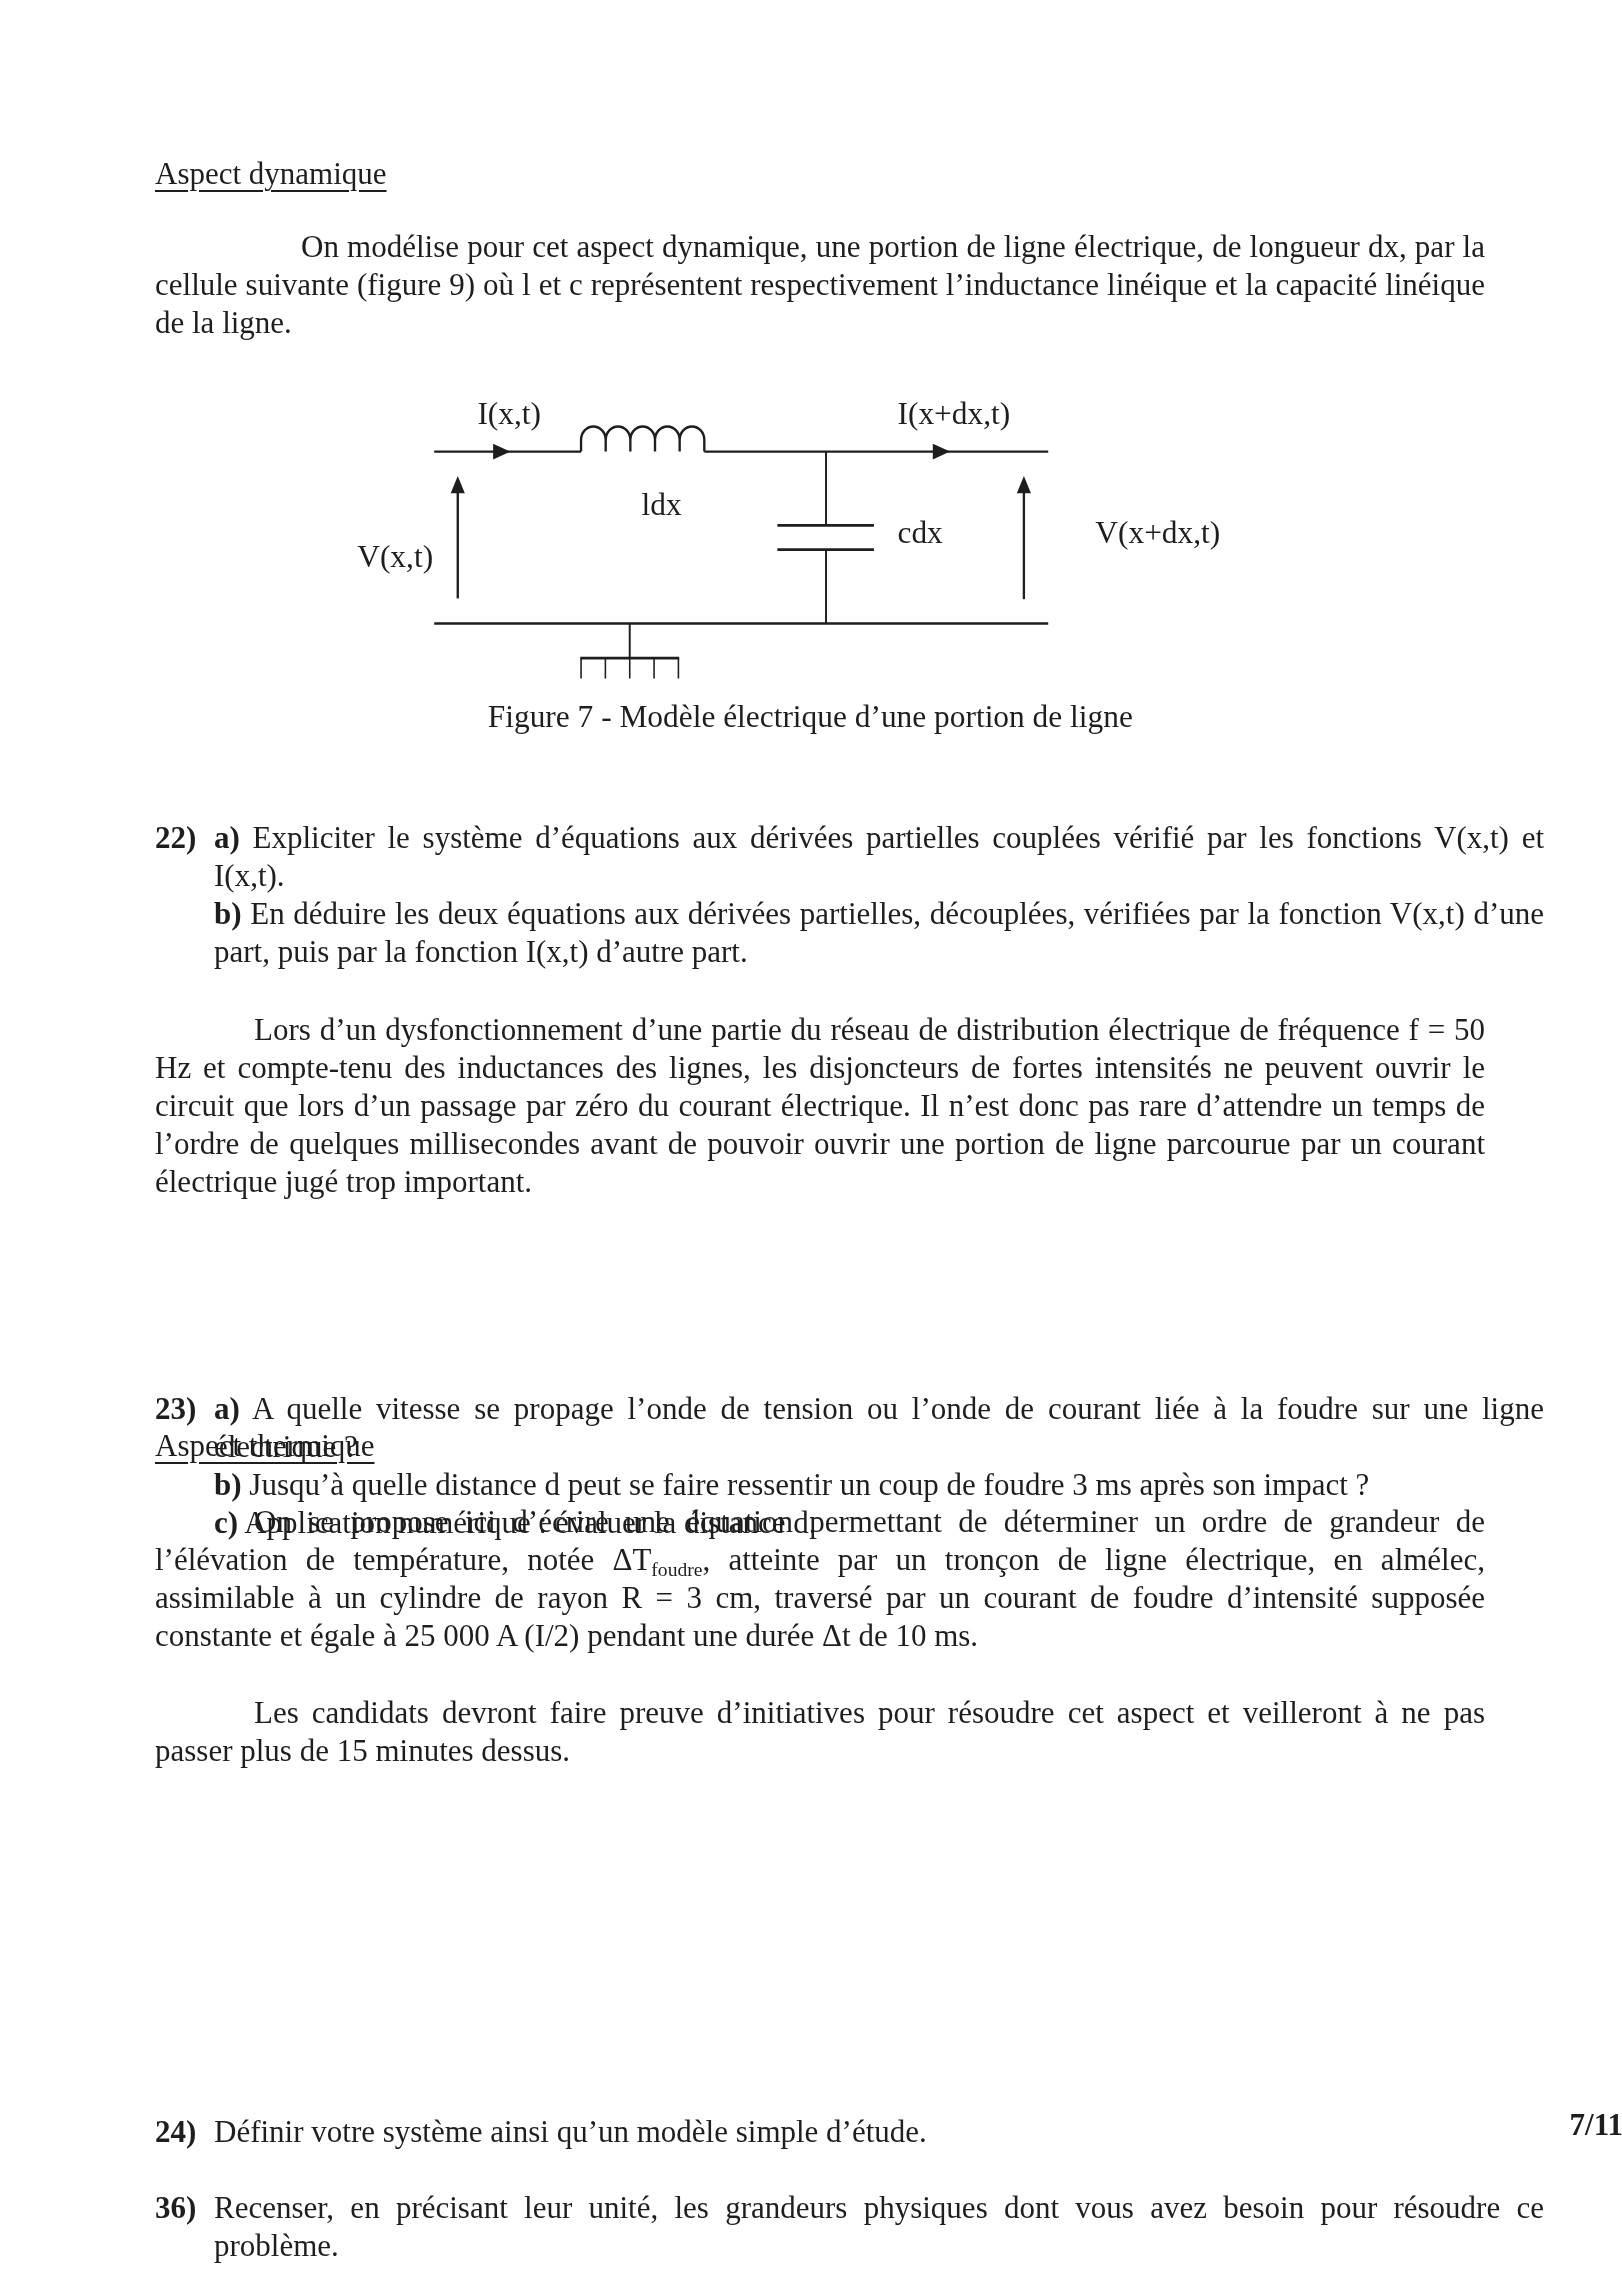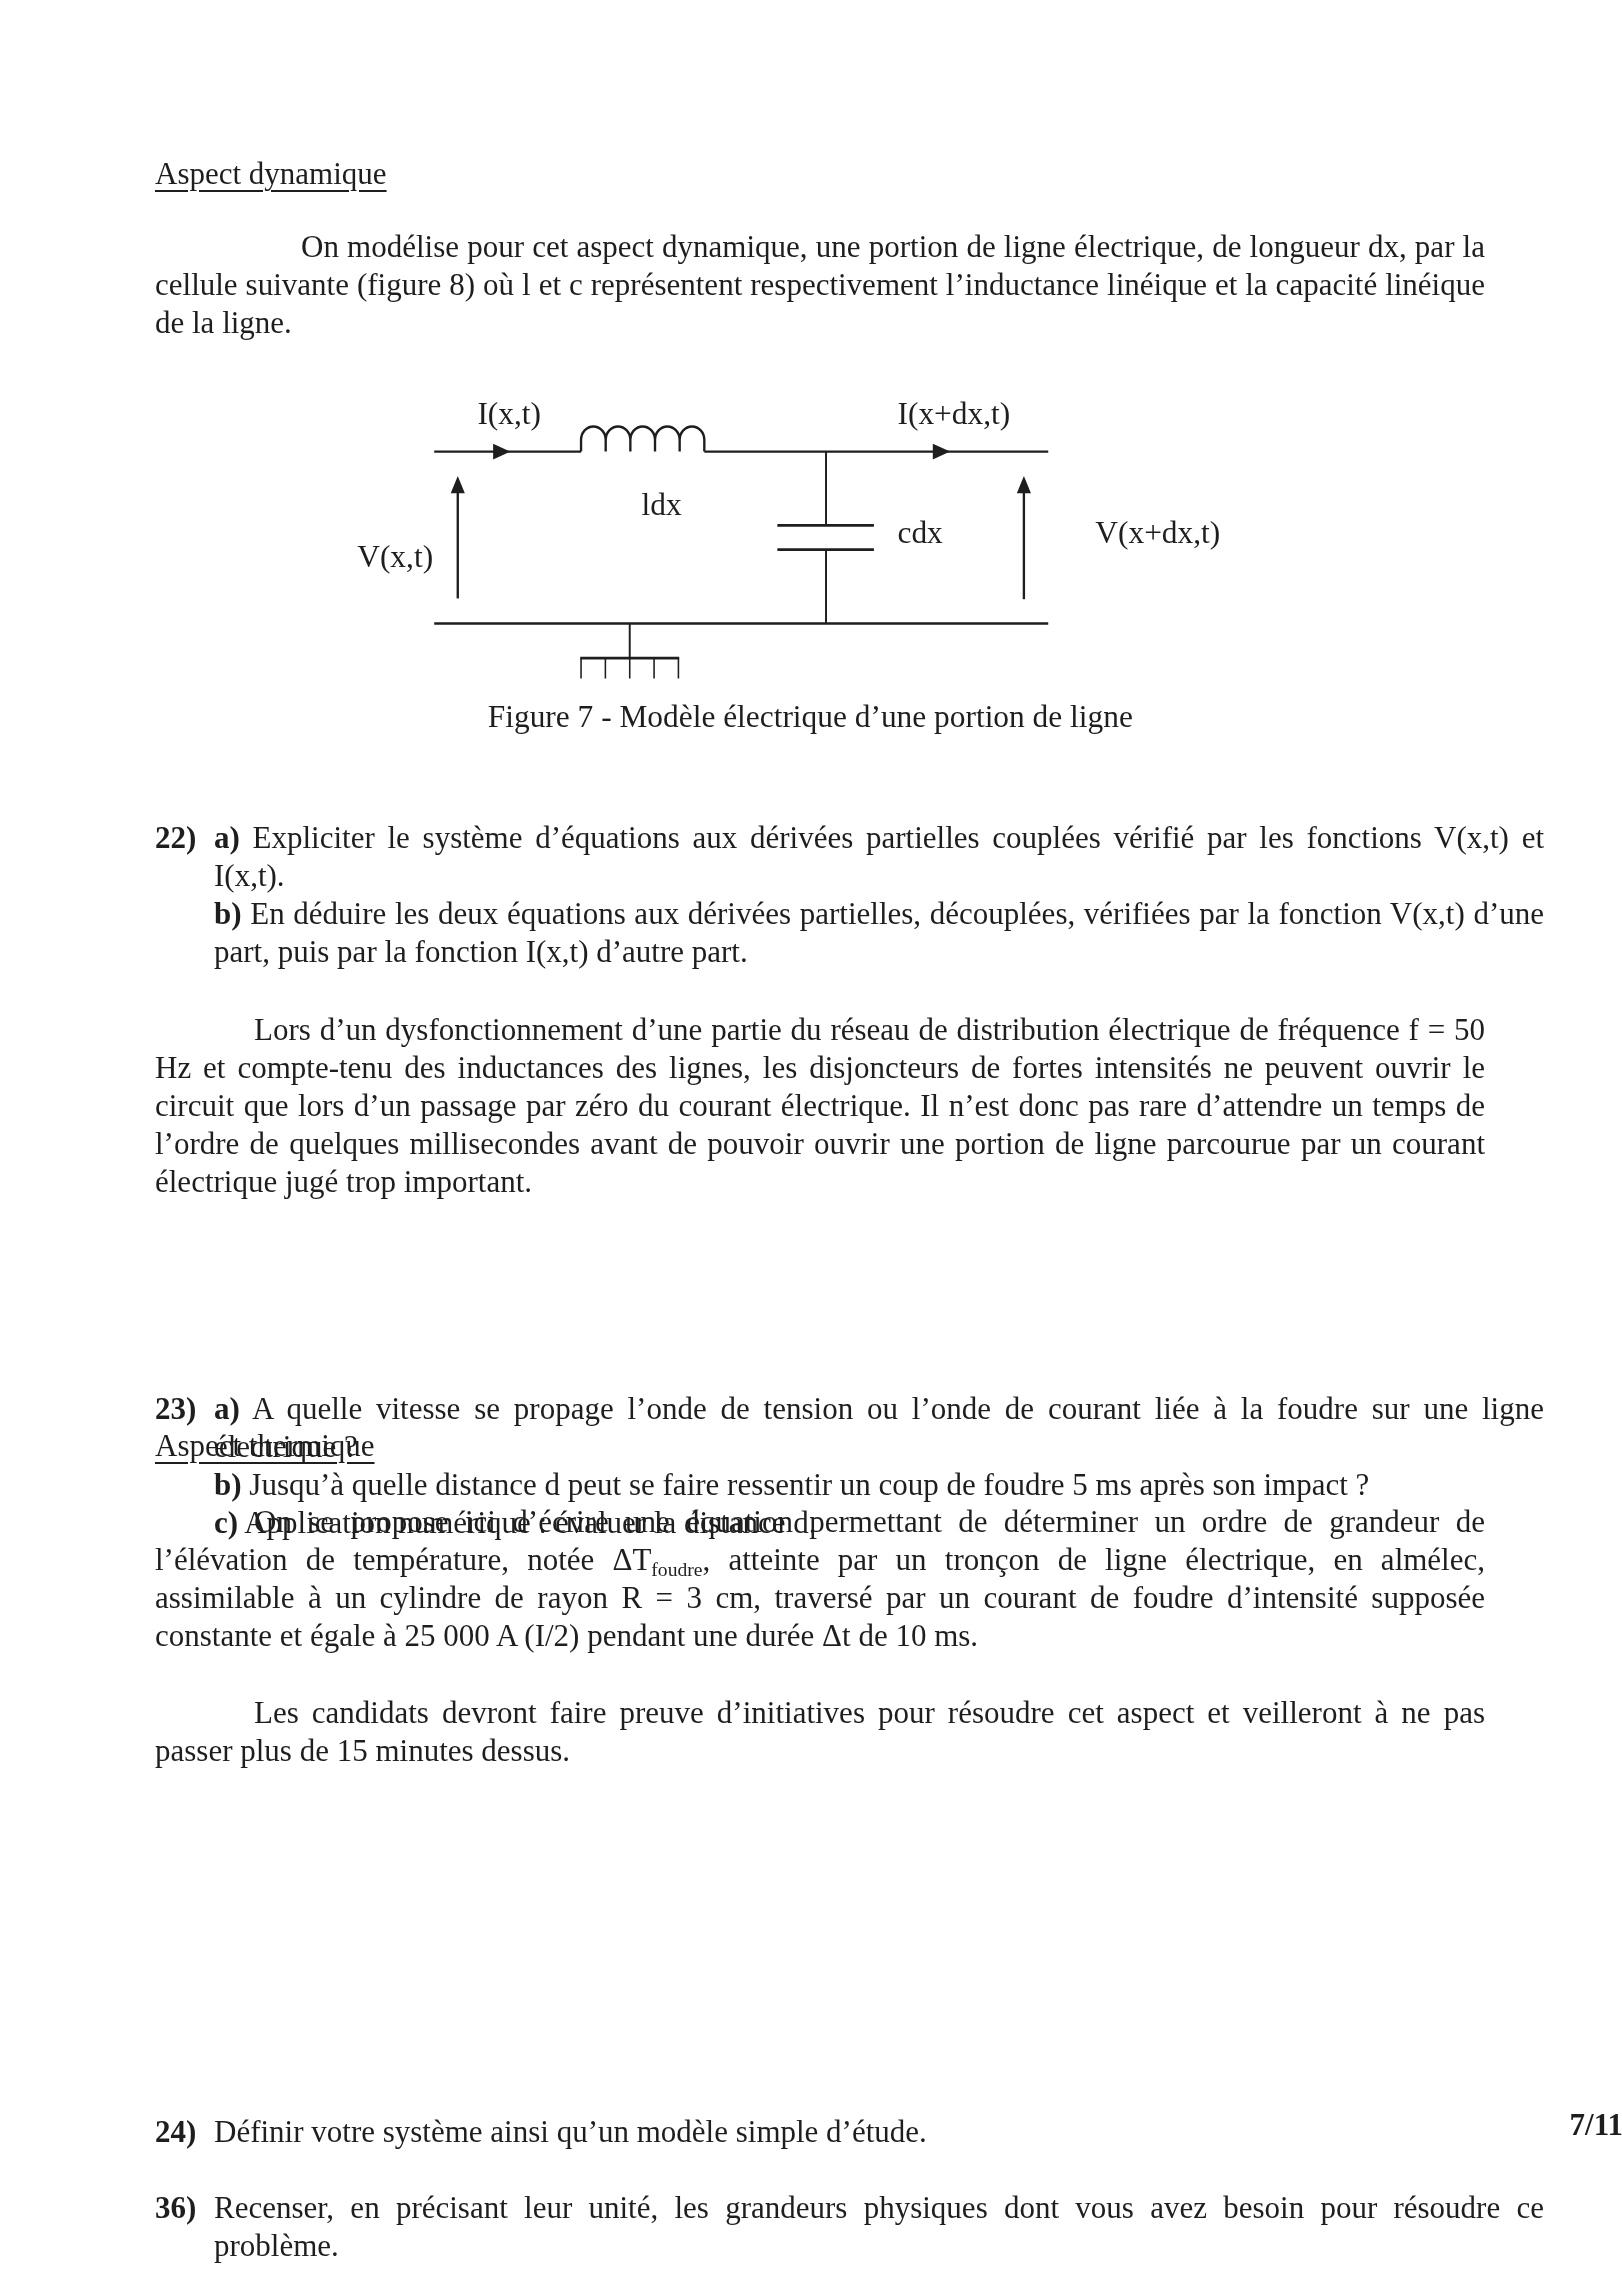--- a/index.html
+++ b/index.html
@@ -21,21 +21,21 @@
   .pagenum { position: absolute; left: 0; width: 1623px; top: 2107px; text-align: right;
              font-size: 31px; font-weight: bold; }
 </style>
 </head>
 <body>
 
 <div class="page">
 
   <div class="blk heading" style="top:155px; width:auto;">Aspect dynamique</div>
 
-  <div class="blk just indent" style="top:228px;">On modélise pour cet aspect dynamique, une portion de ligne électrique, de longueur dx, par la cellule suivante (figure 8) où l et c représentent respectivement l’inductance linéique et la capacité linéique de la ligne.</div>
+  <div class="blk just indent" style="top:228px;">On modélise pour cet aspect dynamique, une portion de ligne électrique, de longueur dx, par la cellule suivante (figure 9) où l et c représentent respectivement l’inductance linéique et la capacité linéique de la ligne.</div>
 
   <svg class="fig" viewBox="0 0 2067 960">
     <g stroke="#1e1e1e" fill="none" stroke-linecap="butt">
 
       <line x1="553" y1="575" x2="740" y2="575" stroke-width="3"></line>
 
       <path stroke-width="3" d="M740,575 L740,560 A15.7,17 0 0 1 771.4,560 L771.4,575 M771.4,575 L771.4,560 A15.7,17 0 0 1 802.8,560 L802.8,575 M802.8,575 L802.8,560 A15.7,17 0 0 1 834.2,560 L834.2,575 M834.2,575 L834.2,560 A15.7,17 0 0 1 865.6,560 L865.6,575 M865.6,575 L865.6,560 A15.7,17 0 0 1 897,560 L897,575"></path>
 
       <line x1="897" y1="575" x2="1335" y2="575" stroke-width="3"></line>
 
@@ -82,21 +82,21 @@
     <span class="num">22)</span>
     <span class="sub"><b>a)</b><span> Expliciter le système d’équations aux dérivées partielles couplées vérifié par les fonctions V(x,t) et I(x,t).</span></span>
     <span class="sub"><b>b)</b><span> En déduire les deux équations aux dérivées partielles, découplées, vérifiées par la fonction V(x,t) d’une part, puis par la fonction I(x,t) d’autre part.</span></span>
   </div>
 
   <div class="blk just para-indent" style="top:1011px;">Lors d’un dysfonctionnement d’une partie du réseau de distribution électrique de fréquence f = 50 Hz et compte-tenu des inductances des lignes, les disjoncteurs de fortes intensités ne peuvent ouvrir le circuit que lors d’un passage par zéro du courant électrique. Il n’est donc pas rare d’attendre un temps de l’ordre de quelques millisecondes avant de pouvoir ouvrir une portion de ligne parcourue par un courant électrique jugé trop important.</div>
 
   <div class="blk just q" style="top:1238px;">
     <span class="num">23)</span>
     <span class="sub"><b>a)</b><span> A quelle vitesse se propage l’onde de tension ou l’onde de courant liée à la foudre sur une ligne électrique ?</span></span>
-    <span class="sub"><b>b)</b><span> Jusqu’à quelle distance d peut se faire ressentir un coup de foudre 5 ms après son impact ?</span></span>
+    <span class="sub"><b>b)</b><span> Jusqu’à quelle distance d peut se faire ressentir un coup de foudre 3 ms après son impact ?</span></span>
     <span class="sub"><b>c)</b><span> Application numérique : évaluer la distance d.</span></span>
   </div>
 
   <div class="blk heading" style="top:1427px; width:auto;">Aspect thermique</div>
 
   <div class="blk just para-indent" style="top:1503px;"><span>On se propose ici d’écrire une équation permettant de déterminer un ordre de grandeur de l’élévation de température, notée </span><span>ΔT</span><span class="sub-foudre">foudre</span><span>, atteinte par un tronçon de ligne électrique, en almélec, assimilable à un cylindre de rayon R = 3 cm, traversé par un courant de foudre d’intensité supposée constante et égale à 25 000 A (I/2) pendant une durée Δt de 10 ms.</span></div>
 
   <div class="blk just para-indent" style="top:1694px;">Les candidats devront faire preuve d’initiatives pour résoudre cet aspect et veilleront à ne pas passer plus de 15 minutes dessus.</div>
 
   <div class="blk just q" style="top:1809px;">

